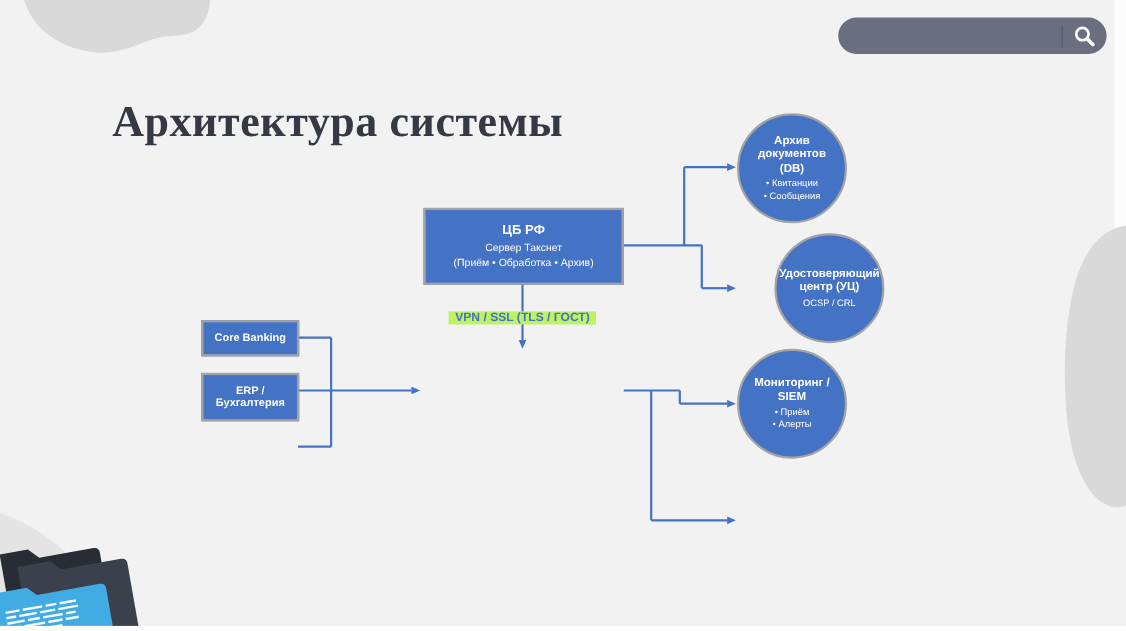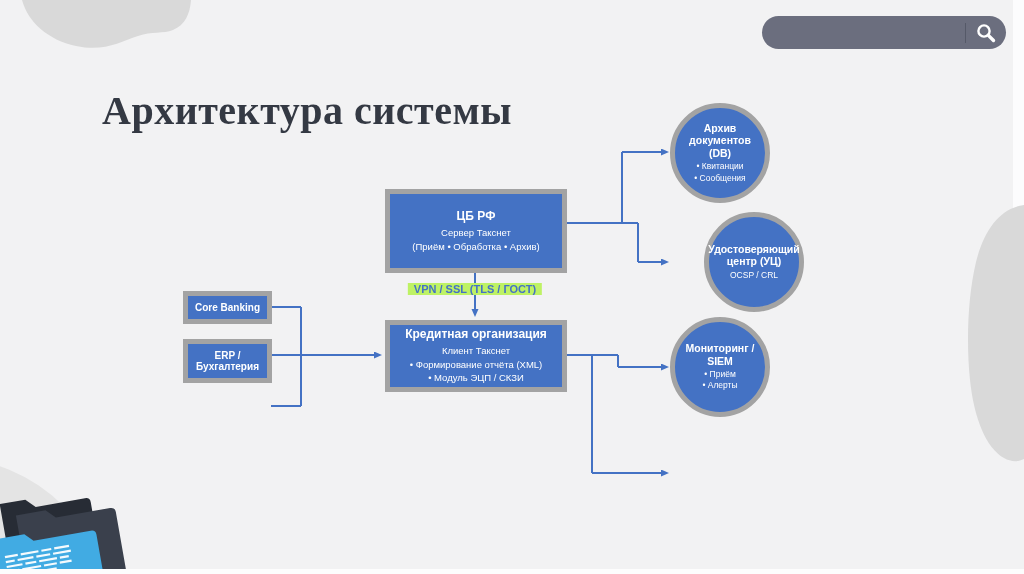--- a/index.html
+++ b/index.html
@@ -28,24 +28,24 @@
   .search-div{width:1px;height:20px;background:#555968;}
   .search-btn{
     width:40px;height:33px;background:transparent;border:none;cursor:pointer;
     display:flex;align-items:center;justify-content:center;padding:0;
   }
 
   
   .wires{position:absolute;inset:0;z-index:1;}
 
   
-  .node{position:absolute;z-index:2;background:#4472c4;border:5px solid #a3a3a3;
+  .node{position:absolute;z-index:2;background:#4472c4;border:2px solid #a3a3a3;
         color:#fff;display:flex;flex-direction:column;align-items:center;justify-content:center;
         text-align:center;box-sizing:border-box;}
-  .rect-big{width:182px;height:84px;padding:4px 8px;}
+  .rect-big{width:182px;height:70px;padding:4px 8px;}
   .rect-big .t{font-size:12px;font-weight:700;margin-bottom:3px;}
   .rect-big .s{font-size:9.5px;line-height:1.45;text-align:right;}
   .rect-small{width:89px;height:33px;font-size:10px;font-weight:700;padding:2px 6px;}
   .circle{width:100px;height:100px;border-radius:50%;padding:10px;}
   .circle .t{font-size:10.5px;font-weight:700;line-height:1.18;margin-bottom:2px;}
   .circle .s{font-size:8.5px;line-height:1.35;}
 
   .link-label{
     position:absolute;left:475px;top:283px;transform:translateX(-50%);z-index:3;
     background:#bef264;padding:0 6px;color:#4472c4;font-size:11px;font-weight:700;white-space:nowrap;
@@ -141,26 +141,20 @@
   </div>
 
   <div class="node rect-big" style="left:385px;top:189px;">
     <div class="t">ЦБ РФ</div>
     <div class="s">Сервер Такснет</div>
     <div class="s">(Приём • Обработка • Архив)</div>
   </div>
 
   <div class="link-label">VPN / SSL (TLS / ГОСТ)</div>
 
-  <div class="node rect-big" style="left:385px;top:320px;height:72px;">
-    <div class="t">Кредитная организация</div>
-    <div class="s">Клиент Такснет</div>
-    <div class="s">• Формирование отчёта (XML)</div>
-    <div class="s">• Модуль ЭЦП / СКЗИ</div>
-  </div>
 
   <div class="node rect-small" style="left:183px;top:291px;">
     <span>Core Banking</span>
   </div>
   <div class="node rect-small" style="left:183px;top:339px;height:44px;">
     <span>ERP / Бухгалтерия</span>
   </div>
 
   <div class="node circle" style="left:670px;top:103px;">
     <div class="t">Архив документов (DB)</div>

